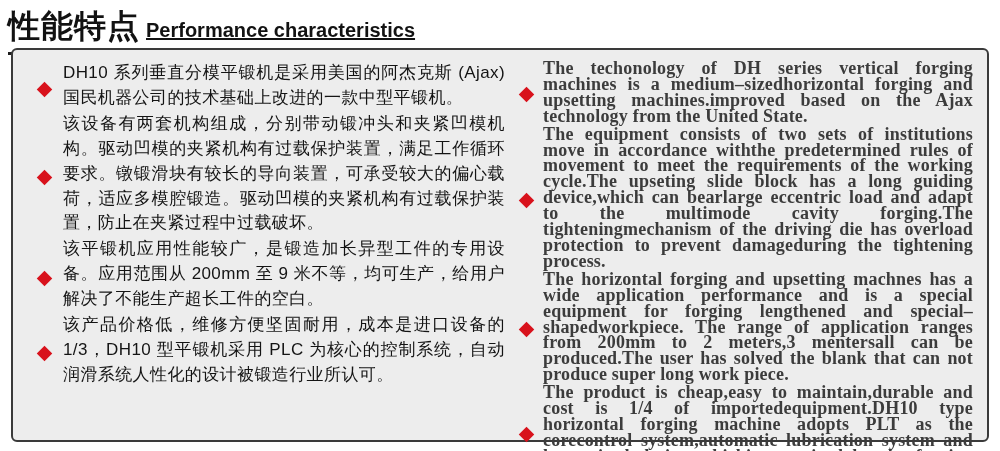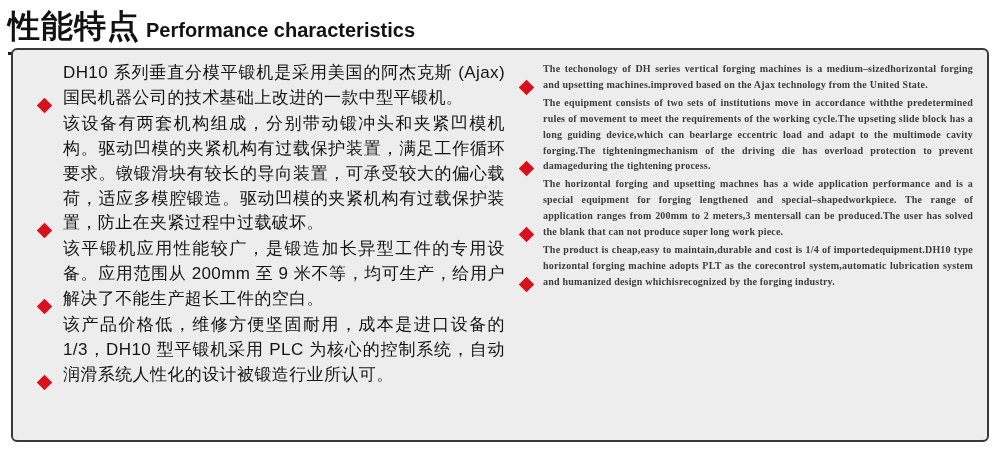--- a/index.html
+++ b/index.html
@@ -23,41 +23,42 @@
     font-size: 32px;
     font-weight: 700;
     color: #121212;
     letter-spacing: 1px;
   }
   .title-en {
     font-size: 20px;
     font-weight: 700;
     color: #121212;
     margin-left: 6px;
+    text-decoration: underline;
   }
 
   
   .panel {
     position: absolute;
     left: 11px; top: 48px;
     width: 978px; height: 394px;
     background: var(--panel-bg, #ededed);
     border: 2.5px solid var(--panel-border, #3a3a3a);
     border-radius: 6px;
     display: flex;
     padding: 11px 14px 0 24px;
     gap: 16px;
   }
   .col { display: flex; flex-direction: column; }
   .col-left  { width: 468px; flex: 0 0 auto; }
   .col-right { flex: 1 1 auto; }
 
   .bullet {
     display: flex;
-    align-items: flex-end;
+    align-items: center;
   }
   .diamond {
     flex: 0 0 auto;
     width: 11px; height: 11px;
     background: var(--bullet-red, #d8121c);
     transform: rotate(45deg);
   }
 
   
   .col-left .bullet { gap: 13px; margin-bottom: 1px; }
@@ -69,21 +70,21 @@
     text-align: justify;
     font-weight: 500;
     letter-spacing: 0.4px;
   }
 
   
   .col-right .bullet { gap: 11px; margin-bottom: 2px; }
   .col-right .diamond { margin-top: 4px; }
   .col-right .bullet-text {
     font-family: "Liberation Serif", serif;
-    font-size: 10px;
+    font-size: 18px;
     line-height: 15.9px;
     color: #3c3c3c;
     text-align: justify;
     font-weight: 600;
     letter-spacing: 0.2px;
   }
 </style>
 </head>
 <body>
 

